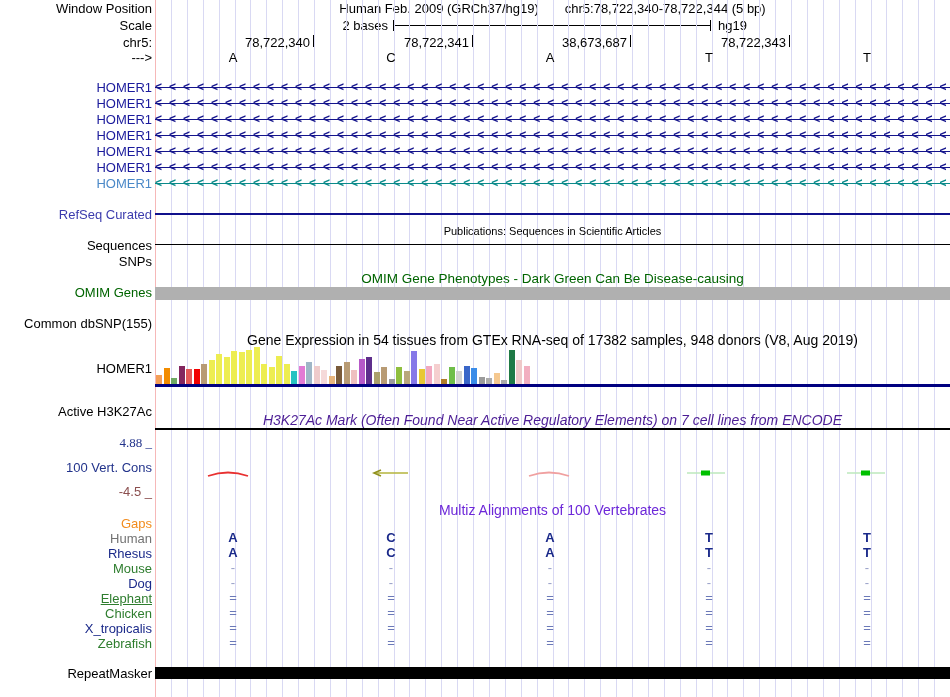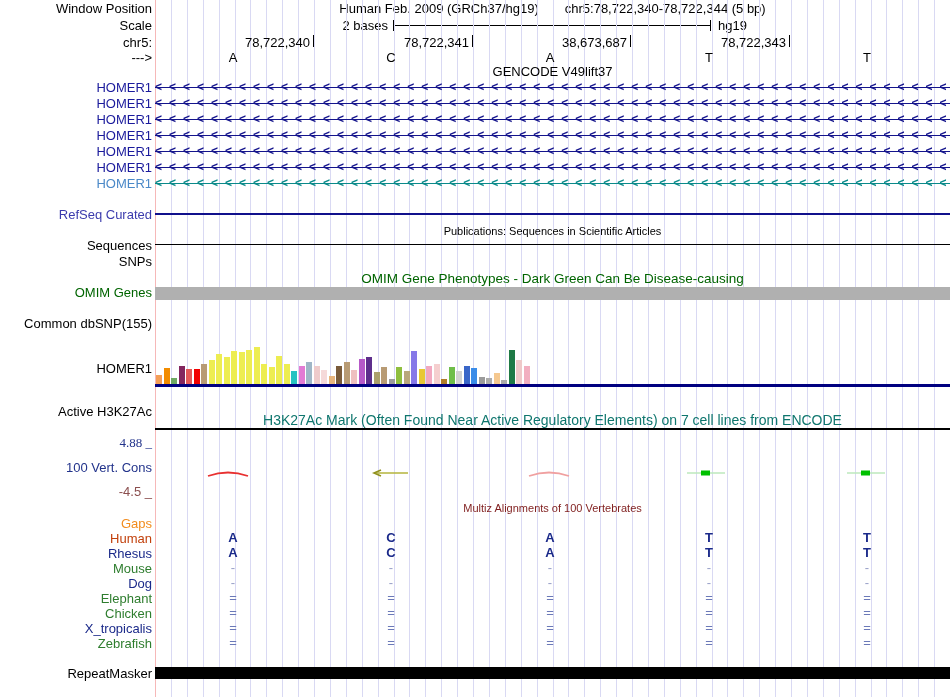--- a/index.html
+++ b/index.html
@@ -109,25 +109,25 @@
     <div class="lbl" style="top: 238px; color: rgb(0, 0, 0);">Sequences</div>
     <div class="lbl" style="top: 254px; color: rgb(0, 0, 0);">SNPs</div>
     <div class="lbl" style="top: 285px; color: rgb(0, 100, 0);">OMIM Genes</div>
     <div class="lbl" style="top: 316px; color: rgb(0, 0, 0);">Common dbSNP(155)</div>
     <div class="lbl" style="top: 361px; color: rgb(0, 0, 0);">HOMER1</div>
     <div class="lbl" style="top: 404px; color: rgb(0, 0, 0);">Active H3K27Ac</div>
     <div class="lbl" style="top: 435px; color: rgb(34, 51, 139); font-family: Liberation Serif, serif;">4.88 _</div>
     <div class="lbl" style="top: 460px; color: rgb(34, 51, 139);">100 Vert. Cons</div>
     <div class="lbl" style="top: 484px; color: rgb(139, 79, 79);">-4.5 _</div>
     <div class="lbl" style="top: 666px; color: rgb(0, 0, 0);">RepeatMasker</div>
-    <div class="ttl" style="top: 65.46px; font-size: 13px; color: rgb(0, 0, 0);">GENCODE V49lift37</div>
     <div class="ttl" style="top: 271.17px; font-size: 13.5px; color: rgb(0, 100, 0);">OMIM Gene Phenotypes - Dark Green Can Be Disease-causing</div>
     <div class="ttl" style="top: 224.62px; font-size: 11px; color: rgb(0, 0, 0);">Publications: Sequences in Scientific Articles</div>
-    <div class="ttl" style="top: 412px; font-size: 14px; color: #0f766e;">H3K27Ac Mark (Often Found Near Active Regulatory Elements) on 7 cell lines from ENCODE</div>
-    <div class="ttl" style="top: 502.46px; font-size: 11px; color: #7f1d1d;">Multiz Alignments of 100 Vertebrates</div>
+    <div class="ttl" style="top: 331.88px; font-size: 14px; color: rgb(0, 0, 0);">Gene Expression in 54 tissues from GTEx RNA-seq of 17382 samples, 948 donors (V8, Aug 2019)</div>
+    <div class="ttl" style="top: 412px; font-size: 14px; color: #4c1d95; font-style: italic;">H3K27Ac Mark (Often Found Near Active Regulatory Elements) on 7 cell lines from ENCODE</div>
+    <div class="ttl" style="top: 502.46px; font-size: 14px; color: #6d28d9;">Multiz Alignments of 100 Vertebrates</div>
     <div class="hline" style="top: 213px; height: 2px; background: rgb(16, 16, 140);"></div>
     <div class="hline" style="top: 244px; height: 1px; background: rgb(0, 0, 0);"></div>
     <div class="hline" style="top: 287px; height: 13px; background: rgb(176, 176, 176);"></div>
     <div class="hline" style="top: 384px; height: 3px; background: rgb(0, 0, 128);"></div>
     <div class="hline" style="top: 428px; height: 2px; background: rgb(0, 0, 0);"></div>
     <div class="hline" style="top: 667px; height: 12px; background: rgb(0, 0, 0);"></div>
     <div class="lbl" style="top: 80px; color: rgb(26, 26, 156);">HOMER1</div>
     <div class="generow" style="top: 80px; color: rgb(20, 20, 140);">
       <div class="rline"></div>
       <div class="arrows">&lt;&lt;&lt;&lt;&lt;&lt;&lt;&lt;&lt;&lt;&lt;&lt;&lt;&lt;&lt;&lt;&lt;&lt;&lt;&lt;&lt;&lt;&lt;&lt;&lt;&lt;&lt;&lt;&lt;&lt;&lt;&lt;&lt;&lt;&lt;&lt;&lt;&lt;&lt;&lt;&lt;&lt;&lt;&lt;&lt;&lt;&lt;&lt;&lt;&lt;&lt;&lt;&lt;&lt;&lt;&lt;&lt;&lt;&lt;&lt;&lt;</div>
@@ -234,21 +234,21 @@
         <rect x="18" y="3.5" width="9" height="5" fill="#00c000"></rect>
       </svg>
     </div>
     <div class="abs" style="left: 843px; top: 467px; width: 46px; height: 12px;">
       <svg width="46" height="12">
         <path d="M4,6 H42" fill="none" stroke="#bce8bc" stroke-width="1.6"></path>
         <rect x="18" y="3.5" width="9" height="5" fill="#00c000"></rect>
       </svg>
     </div>
     <div class="lbl" style="top: 516px; color: rgb(242, 140, 30);">Gaps</div>
-    <div class="lbl" style="top: 531px; color: #c2410c;">Human</div>
+    <div class="lbl" style="top: 531px; color: #737373;">Human</div>
     <div class="cell" style="top: 530px; left: 233px; color: rgb(27, 42, 138); font-weight: bold;">A</div>
     <div class="cell" style="top: 530px; left: 391px; color: rgb(27, 42, 138); font-weight: bold;">C</div>
     <div class="cell" style="top: 530px; left: 550px; color: rgb(27, 42, 138); font-weight: bold;">A</div>
     <div class="cell" style="top: 530px; left: 709px; color: rgb(27, 42, 138); font-weight: bold;">T</div>
     <div class="cell" style="top: 530px; left: 867px; color: rgb(27, 42, 138); font-weight: bold;">T</div>
     <div class="lbl" style="top: 546px; color: rgb(27, 42, 138);">Rhesus</div>
     <div class="cell" style="top: 545px; left: 233px; color: rgb(27, 42, 138); font-weight: bold;">A</div>
     <div class="cell" style="top: 545px; left: 391px; color: rgb(27, 42, 138); font-weight: bold;">C</div>
     <div class="cell" style="top: 545px; left: 550px; color: rgb(27, 42, 138); font-weight: bold;">A</div>
     <div class="cell" style="top: 545px; left: 709px; color: rgb(27, 42, 138); font-weight: bold;">T</div>
@@ -258,21 +258,21 @@
     <div class="cell" style="top: 560px; left: 391px; color: rgb(152, 160, 200); font-weight: normal;">-</div>
     <div class="cell" style="top: 560px; left: 550px; color: rgb(152, 160, 200); font-weight: normal;">-</div>
     <div class="cell" style="top: 560px; left: 709px; color: rgb(152, 160, 200); font-weight: normal;">-</div>
     <div class="cell" style="top: 560px; left: 867px; color: rgb(152, 160, 200); font-weight: normal;">-</div>
     <div class="lbl" style="top: 576px; color: rgb(27, 42, 138);">Dog</div>
     <div class="cell" style="top: 575px; left: 233px; color: rgb(152, 160, 200); font-weight: normal;">-</div>
     <div class="cell" style="top: 575px; left: 391px; color: rgb(152, 160, 200); font-weight: normal;">-</div>
     <div class="cell" style="top: 575px; left: 550px; color: rgb(152, 160, 200); font-weight: normal;">-</div>
     <div class="cell" style="top: 575px; left: 709px; color: rgb(152, 160, 200); font-weight: normal;">-</div>
     <div class="cell" style="top: 575px; left: 867px; color: rgb(152, 160, 200); font-weight: normal;">-</div>
-    <div class="lbl" style="top: 591px; color: rgb(46, 125, 46);">Elephant</div>
+    <div class="lbl" style="top: 591px; color: rgb(46, 125, 46); text-decoration: underline;">Elephant</div>
     <div class="cell" style="top: 590px; left: 233px; color: rgb(107, 121, 184); font-weight: normal;">=</div>
     <div class="cell" style="top: 590px; left: 391px; color: rgb(107, 121, 184); font-weight: normal;">=</div>
     <div class="cell" style="top: 590px; left: 550px; color: rgb(107, 121, 184); font-weight: normal;">=</div>
     <div class="cell" style="top: 590px; left: 709px; color: rgb(107, 121, 184); font-weight: normal;">=</div>
     <div class="cell" style="top: 590px; left: 867px; color: rgb(107, 121, 184); font-weight: normal;">=</div>
     <div class="lbl" style="top: 606px; color: rgb(46, 125, 46);">Chicken</div>
     <div class="cell" style="top: 605px; left: 233px; color: rgb(107, 121, 184); font-weight: normal;">=</div>
     <div class="cell" style="top: 605px; left: 391px; color: rgb(107, 121, 184); font-weight: normal;">=</div>
     <div class="cell" style="top: 605px; left: 550px; color: rgb(107, 121, 184); font-weight: normal;">=</div>
     <div class="cell" style="top: 605px; left: 709px; color: rgb(107, 121, 184); font-weight: normal;">=</div>

